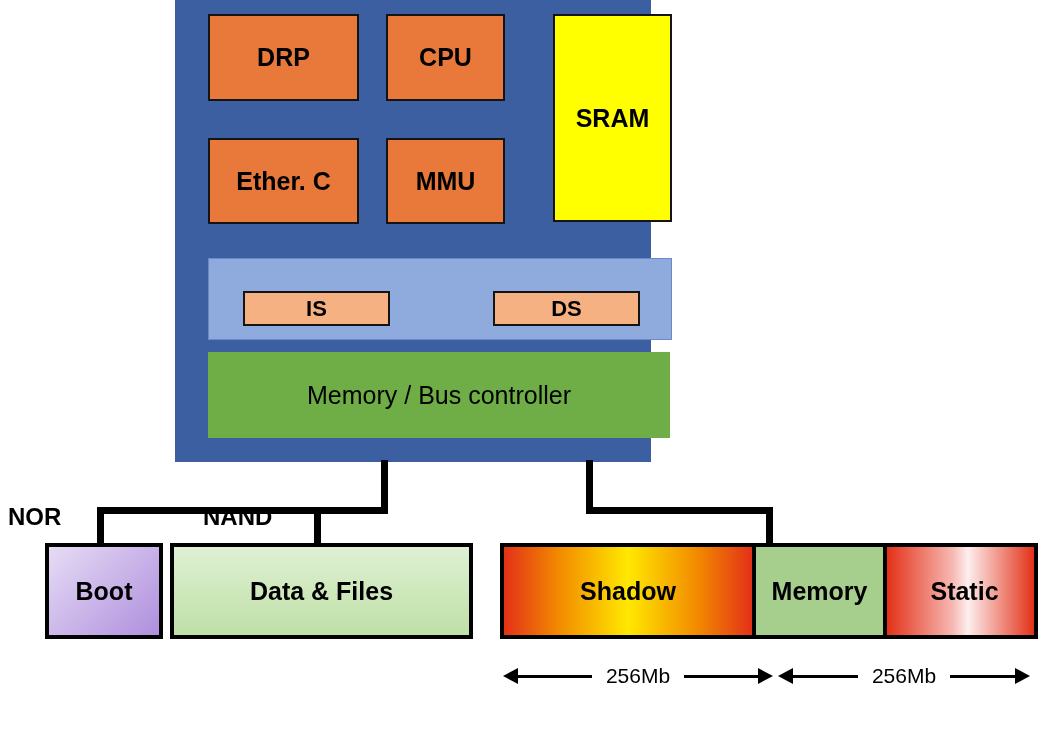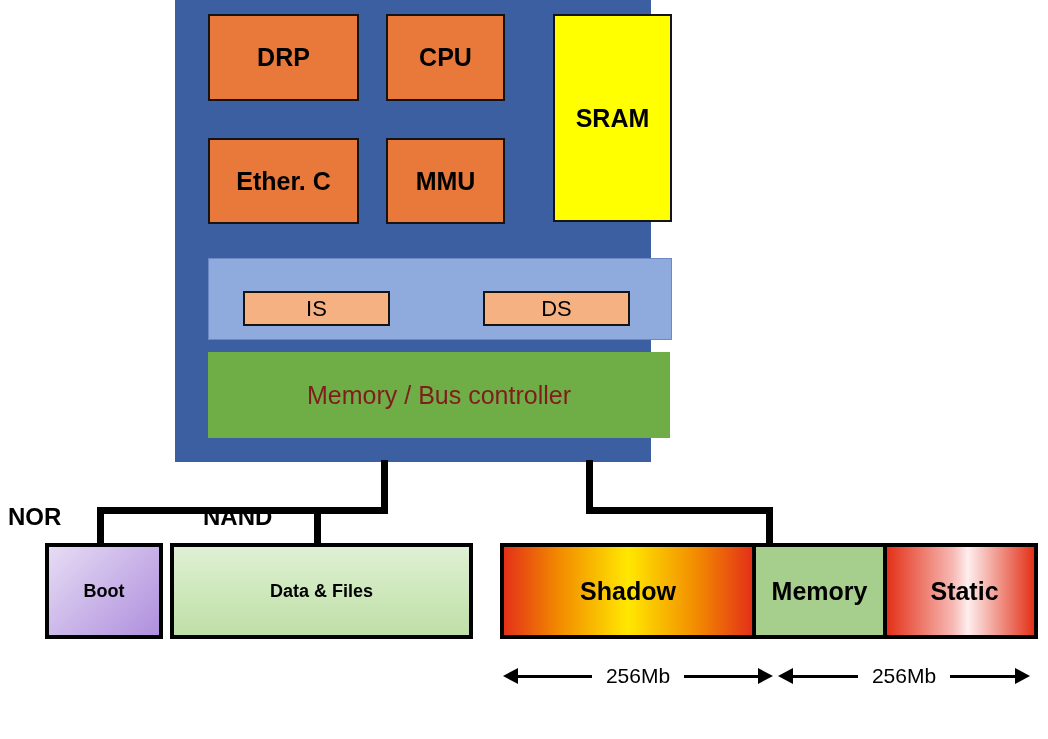--- a/index.html
+++ b/index.html
@@ -14,36 +14,36 @@
          font-weight: bold; font-size: 25px; color: #000; text-align: center; }
   .orange { background: #e8793b; border: 2px solid #141414; }
   .drp   { left: 33px;  top: 14px;  width: 147px; height: 83px; }
   .cpu   { left: 211px; top: 14px;  width: 115px; height: 83px; }
   .sram  { left: 378px; top: 14px;  width: 115px; height: 204px; background: #ffff00; border: 2px solid #141414; }
   .ether { left: 33px;  top: 138px; width: 147px; height: 82px; }
   .mmu   { left: 211px; top: 138px; width: 115px; height: 82px; }
 
   .busbar { left: 33px; top: 258px; width: 462px; height: 80px; background: #8faadc; border: 1px solid #6d88c2; }
   .cache { position: absolute; display: flex; align-items: center; justify-content: center;
-           background: #f6b183; border: 2px solid #141414; font-size: 22px; font-weight: normal; }
+           background: #f6b183; border: 2px solid #141414; font-size: 22px; font-weight: bold; }
   .is { left: 34px;  top: 32px; width: 143px; height: 31px; }
-  .ds { left: 274px; top: 32px; width: 143px; height: 31px; }
+  .ds { left: 284px; top: 32px; width: 143px; height: 31px; }
 
   .memctrl { left: 33px; top: 352px; width: 462px; height: 86px; background: #6fae47;
-             display: flex; align-items: center; justify-content: center; font-size: 25px; color: #7f1d1d; }
+             display: flex; align-items: center; justify-content: center; font-size: 25px; color: #000000; }
 
   
   .wire { position: absolute; background: #000; }
 
   
   .extlabel { position: absolute; font-weight: bold; font-size: 24px; white-space: nowrap; }
 
   
   .membox { position: absolute; display: flex; align-items: center; justify-content: center;
-            font-weight: bold; font-size: 18px; border: 4px solid #000; }
+            font-weight: bold; font-size: 25px; border: 4px solid #000; }
   .boot { left: 45px; top: 543px; width: 110px; height: 88px;
           background: linear-gradient(135deg, #e6dcf4 0%, #cdb9ea 45%, #af8fdd 100%); }
   .datafiles { left: 170px; top: 543px; width: 295px; height: 88px;
           background: linear-gradient(180deg, #dff0d4 0%, #cde7ba 55%, #bfdfa8 100%); }
 
   .drambar { left: 500px; top: 543px; width: 530px; height: 88px; border: 4px solid #000;
              display: flex; }
   .dramseg { display: flex; align-items: center; justify-content: center;
              font-weight: bold; font-size: 25px; height: 100%; }
   .shadow { width: 248px;

